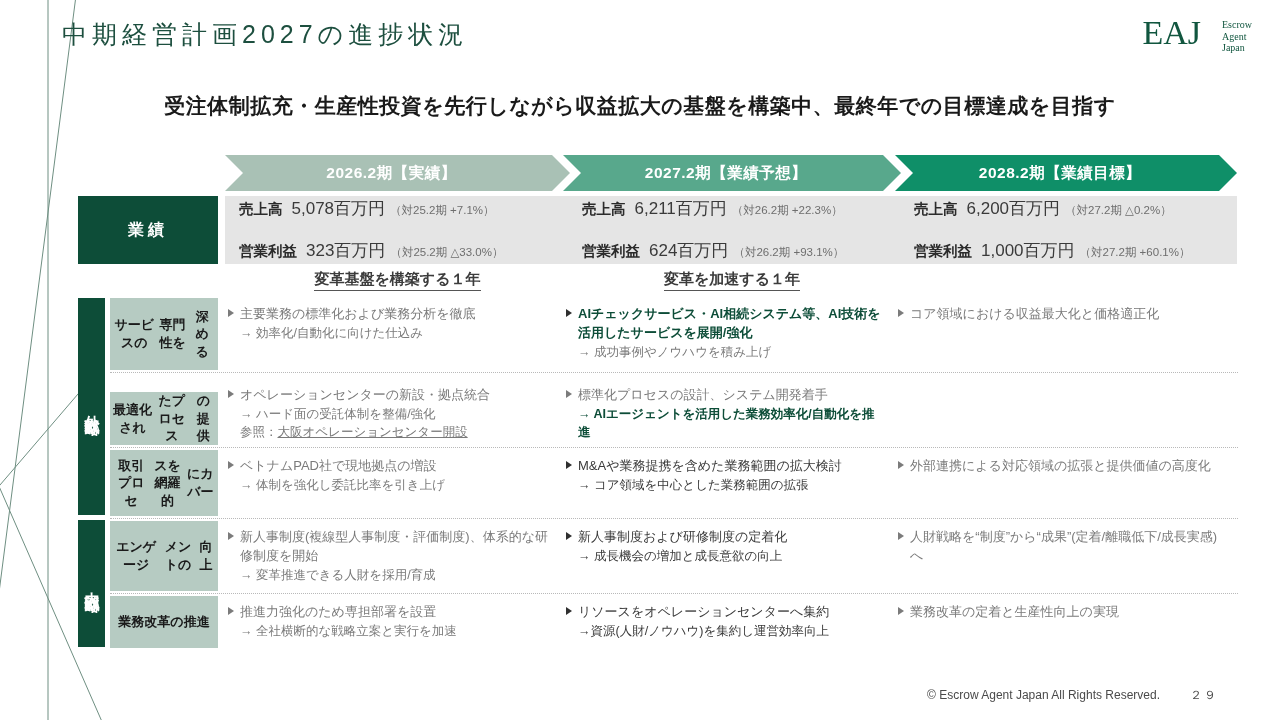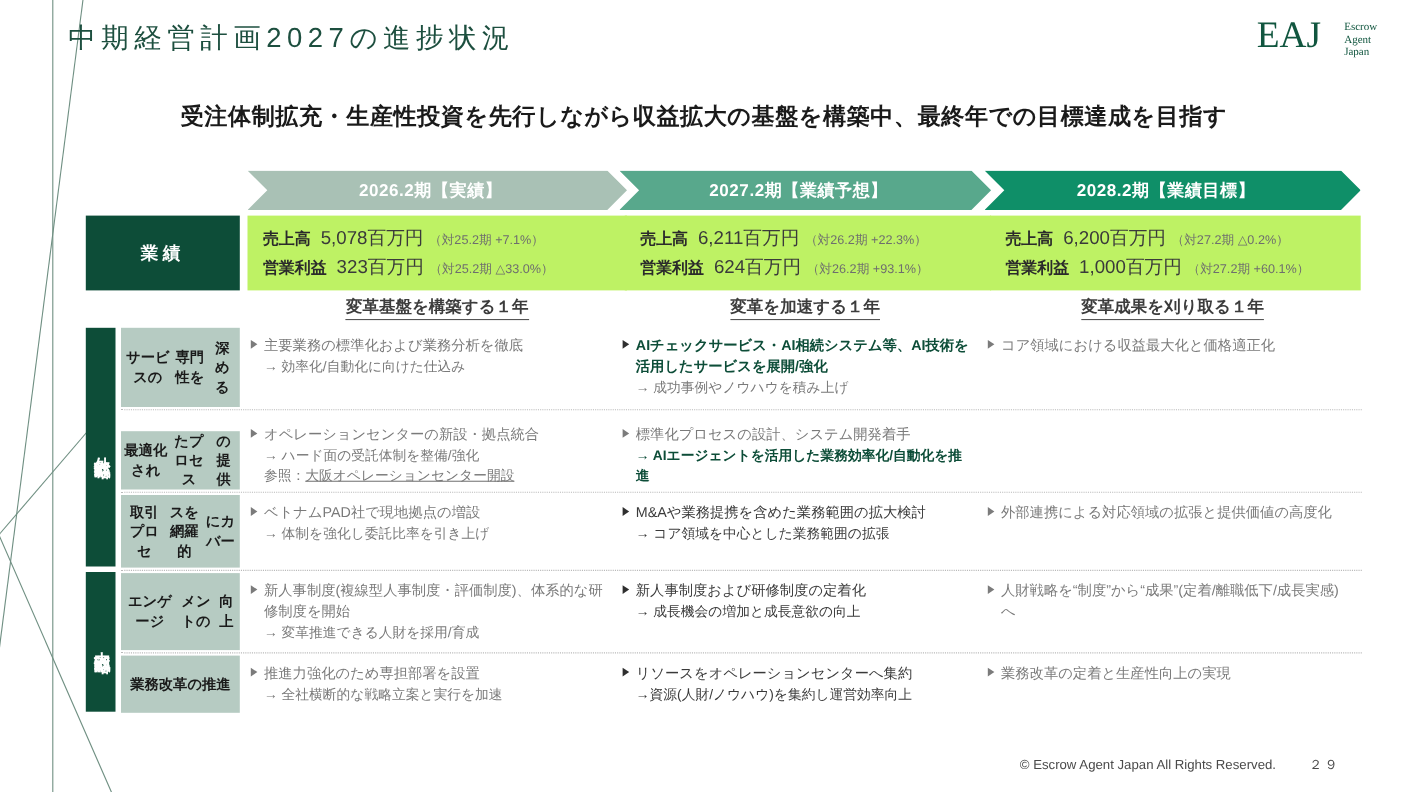--- a/index.html
+++ b/index.html
@@ -46,22 +46,22 @@
   .chev {
     position: absolute; top: 0; height: 36px;
     display: flex; align-items: center; justify-content: center;
     color: #ffffff; font-weight: bold; font-size: 15.5px; letter-spacing: 0.5px;
   }
   .chev span { position: relative; left: -6px; }
 
   
   .results { position: absolute; left: 225px; top: 196px; width: 1012px; height: 68px; display: flex; }
   .res-cell {
-    background: #bef264; height: 68px;
-    display: flex; flex-direction: column; justify-content: center;
+    background: #e5e5e5; height: 68px;
+    display: flex; flex-direction: column; justify-content: space-between;
     padding-left: 14px; box-sizing: border-box;
   }
   .res-cell + .res-cell { margin-left: 5px; }
   .res-line { display: flex; align-items: baseline; white-space: nowrap; line-height: 1.55; }
   .res-label { font-weight: bold; font-size: 14.5px; color: #2b2b2b; }
   .res-value { font-size: 17px; color: #3a3a3a; margin-left: 9px; }
   .res-note  { font-size: 11.5px; color: #6e6e6e; margin-left: 5px; }
 
   
   .subheads { position: absolute; left: 225px; top: 270px; width: 1012px; height: 26px; display: flex; }
@@ -201,23 +201,20 @@
       </div>
     </div>
 
   <div class="subheads" id="subheads">
       <div class="subhead-wrap" style="width: 345px; margin-left: 0px;">
         <div class="subhead">変革基盤を構築する１年</div>
       </div>
       <div class="subhead-wrap" style="width: 338px; margin-left: -7px;">
         <div class="subhead">変革を加速する１年</div>
       </div>
-      <div class="subhead-wrap" style="width: 342px; margin-left: -6px;">
-        <div class="subhead">変革成果を刈り取る１年</div>
-      </div>
     </div>
 
   <div id="gbars">
       <div class="gbar" style="top: 298px; height: 217px;">外部戦略</div>
       <div class="gbar" style="top: 520px; height: 127px;">内部戦略</div>
     </div>
 
   <div class="matrix" id="matrix">
       <div class="mrow" style="height: 76px;">
         <div class="rowlabel">

